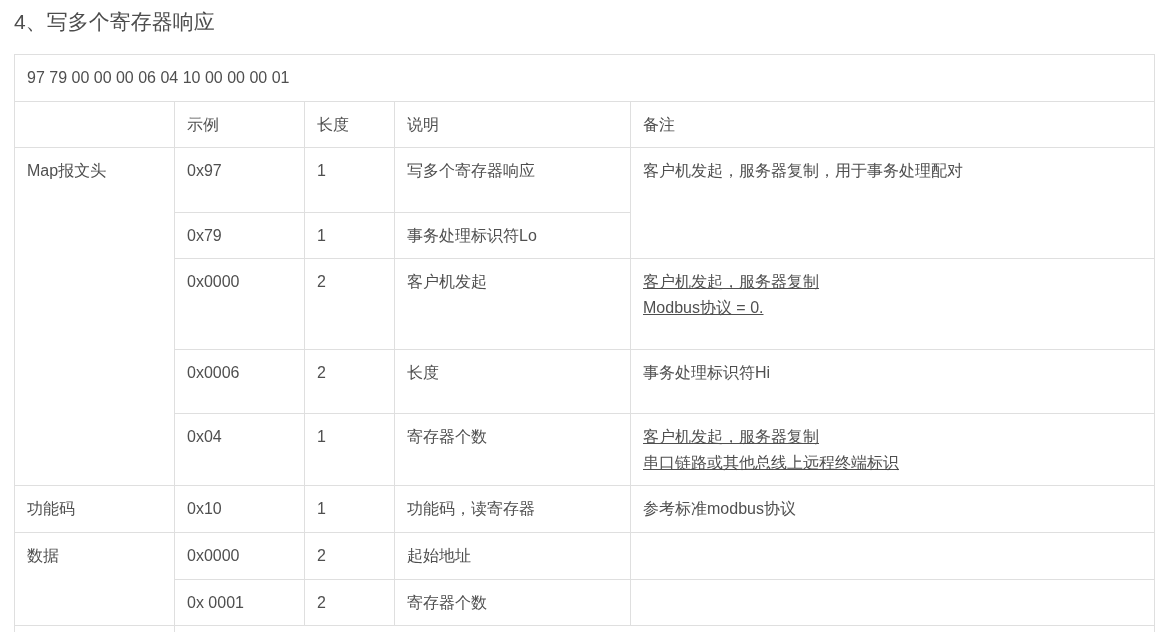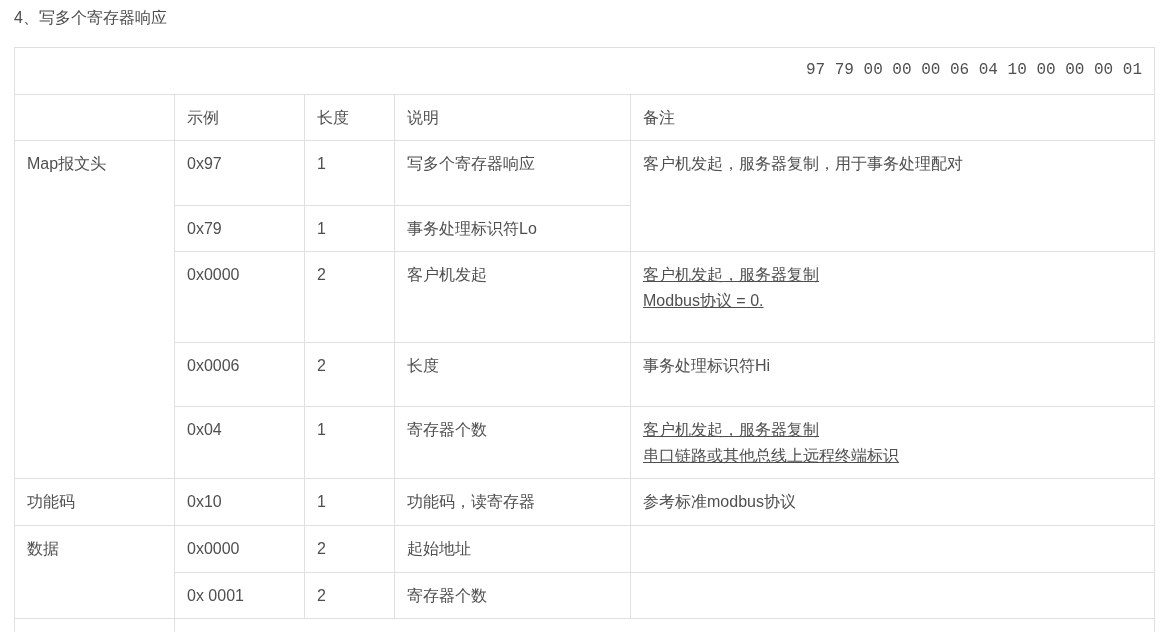--- a/index.html
+++ b/index.html
@@ -8,42 +8,41 @@
     padding: 8px 14px 20px 14px;
     font-family: -apple-system, BlinkMacSystemFont, "Segoe UI", "PingFang SC", "Microsoft YaHei", sans-serif;
     font-size: 16px;
     color: #4f4f4f;
     background: #fff;
     width: 1169px;
     position: relative;
   }
   .title {
     margin: 0 0 18px 0;
-    font-size: 16px;
+    font-size: 21px;
     color: #4d4d4d;
   }
   table {
     width: 100%;
     border-collapse: collapse;
     table-layout: fixed;
   }
   th, td {
     border: 1px solid #dfdfdf;
     padding: 10px 12px;
     text-align: left;
     vertical-align: top;
     font-weight: 400;
     color: #4f4f4f;
     font-size: 16px;
     line-height: 1.6;
   }
   td.tall { padding-bottom: 28px; }
   .code-row td {
-    font-family: Liberation Mono, monospace;
-    text-align: right;
+    font-family: Liberation Sans, sans-serif;
   }
   col.c0 { width: 160px; }
   col.c1 { width: 130px; }
   col.c2 { width: 90px; }
   col.c3 { width: 236px; }
   col.c4 { width: auto; }
   .note-lines span { display: block; text-decoration: underline; }
 </style>
 </head>
 <body>

